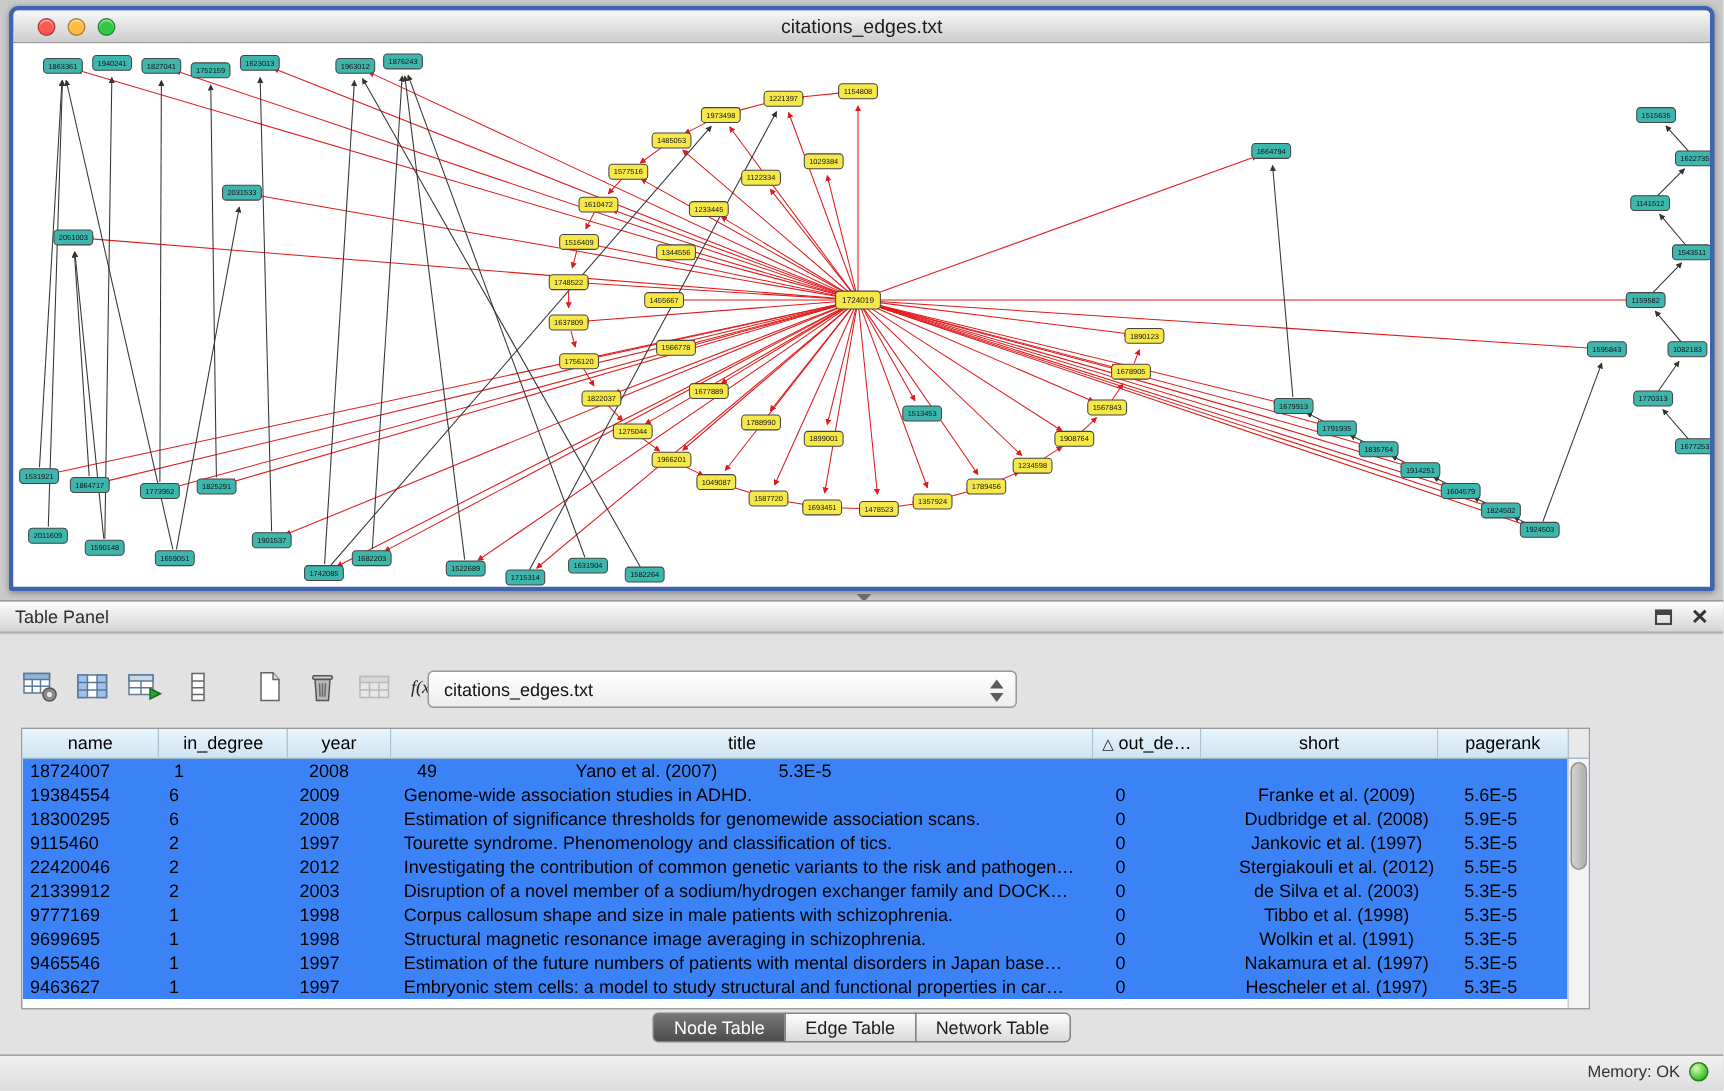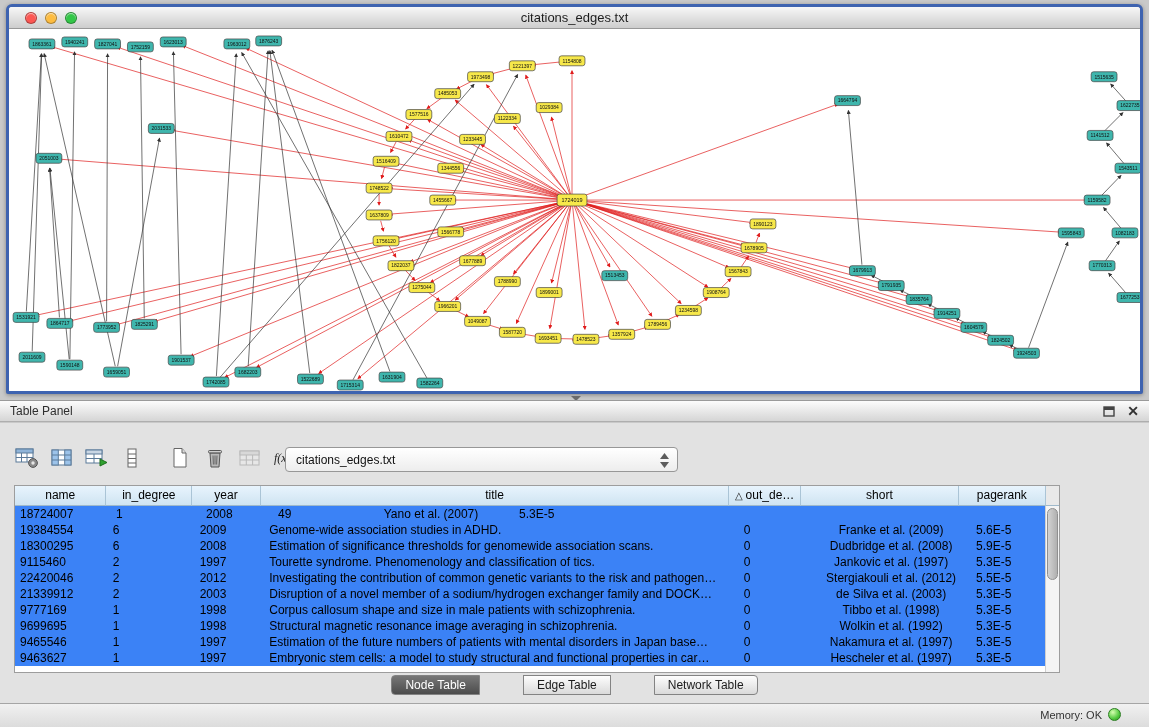--- a/index.html
+++ b/index.html
@@ -86,35 +86,35 @@
   .vscroll {
     position:absolute; right:0; top:20px; width:14px; height:166px;
     background:#f4f4f4; border-left:1px solid #cfcfcf;
   }
   .vthumb {
     position:absolute; left:1px; top:2px; width:11px; height:72px;
     background:linear-gradient(90deg,#d2d2d2,#b0b0b0); border:1px solid #8f8f8f; border-radius:6px;
   }
 
   
-  .tabs { position:absolute; left:0; top:252px; width:1149px; display:flex; justify-content:center;gap:44px; }
+  .tabs { position:absolute; left:0; top:252px; width:1149px; display:flex; justify-content:center; }
   .tab {
     height:20px; line-height:19px; padding:0 13px; font-size:12px; color:#1c1c1c;
     background:linear-gradient(#fdfdfd,#dadada); border:1px solid #838383; margin-left:-1px;
   }
   .tab.selected { background:linear-gradient(#777,#4c4c4c); color:#fff; }
   .tab:first-child { border-radius:4px 0 0 4px; margin-left:0; }
   .tab:last-child { border-radius:0 4px 4px 0; }
 
   
   .status-bar {
     position:absolute; left:0; top:703px; width:1149px; height:24px;
     background:linear-gradient(#f1f1f1,#dcdcdc); border-top:1px solid #a5a5a5;
   }
-  .status-right { position:absolute; right:28px; top:4px; display:flex; align-items:center; gap:6px; }
+  .status-right { position:absolute; right:10px; top:4px; display:flex; align-items:center; gap:6px; }
   .memory-label { font-size:11px; color:#333; }
   .orb {
     width:13px; height:13px; border-radius:50%;
     background:radial-gradient(circle at 35% 30%, #d6ffb0, #52c93f 60%, #2e8f22);
     border:1px solid #2a7d1f;
   }
 </style>
 </head>
 <body>
 
@@ -729,21 +729,21 @@
           <div class="td c4">0</div>
           <div class="td c5 center">Tibbo et al. (1998)</div>
           <div class="td c6">5.3E-5</div>
         </div>
         <div class="tr">
           <div class="td c0">9699695</div>
           <div class="td c1">1</div>
           <div class="td c2">1998</div>
           <div class="td c3">Structural magnetic resonance image averaging in schizophrenia.</div>
           <div class="td c4">0</div>
-          <div class="td c5 center">Wolkin et al. (1992)</div>
+          <div class="td c5 center">Wolkin et al. (1991)</div>
           <div class="td c6">5.3E-5</div>
         </div>
         <div class="tr">
           <div class="td c0">9465546</div>
           <div class="td c1">1</div>
           <div class="td c2">1997</div>
           <div class="td c3">Estimation of the future numbers of patients with mental disorders in Japan base…</div>
           <div class="td c4">0</div>
           <div class="td c5 center">Nakamura et al. (1997)</div>
           <div class="td c6">5.3E-5</div>

